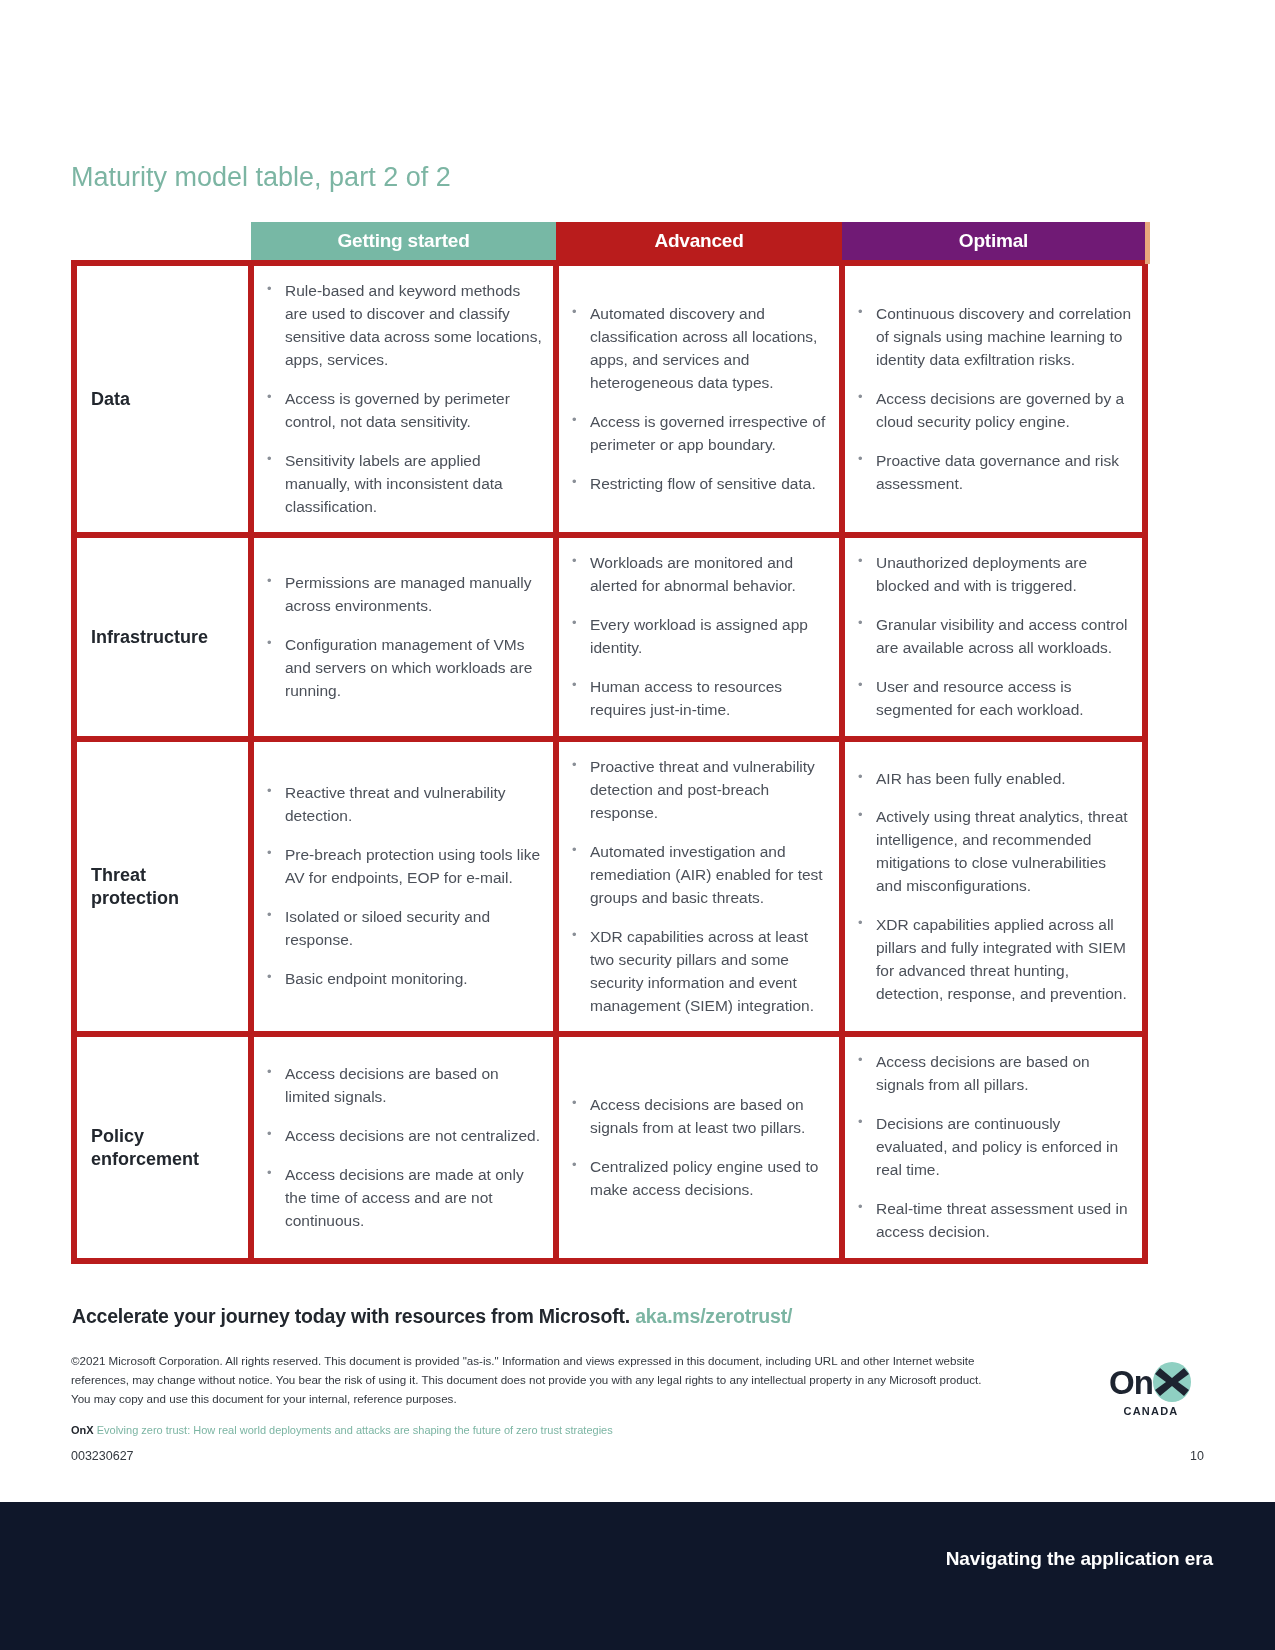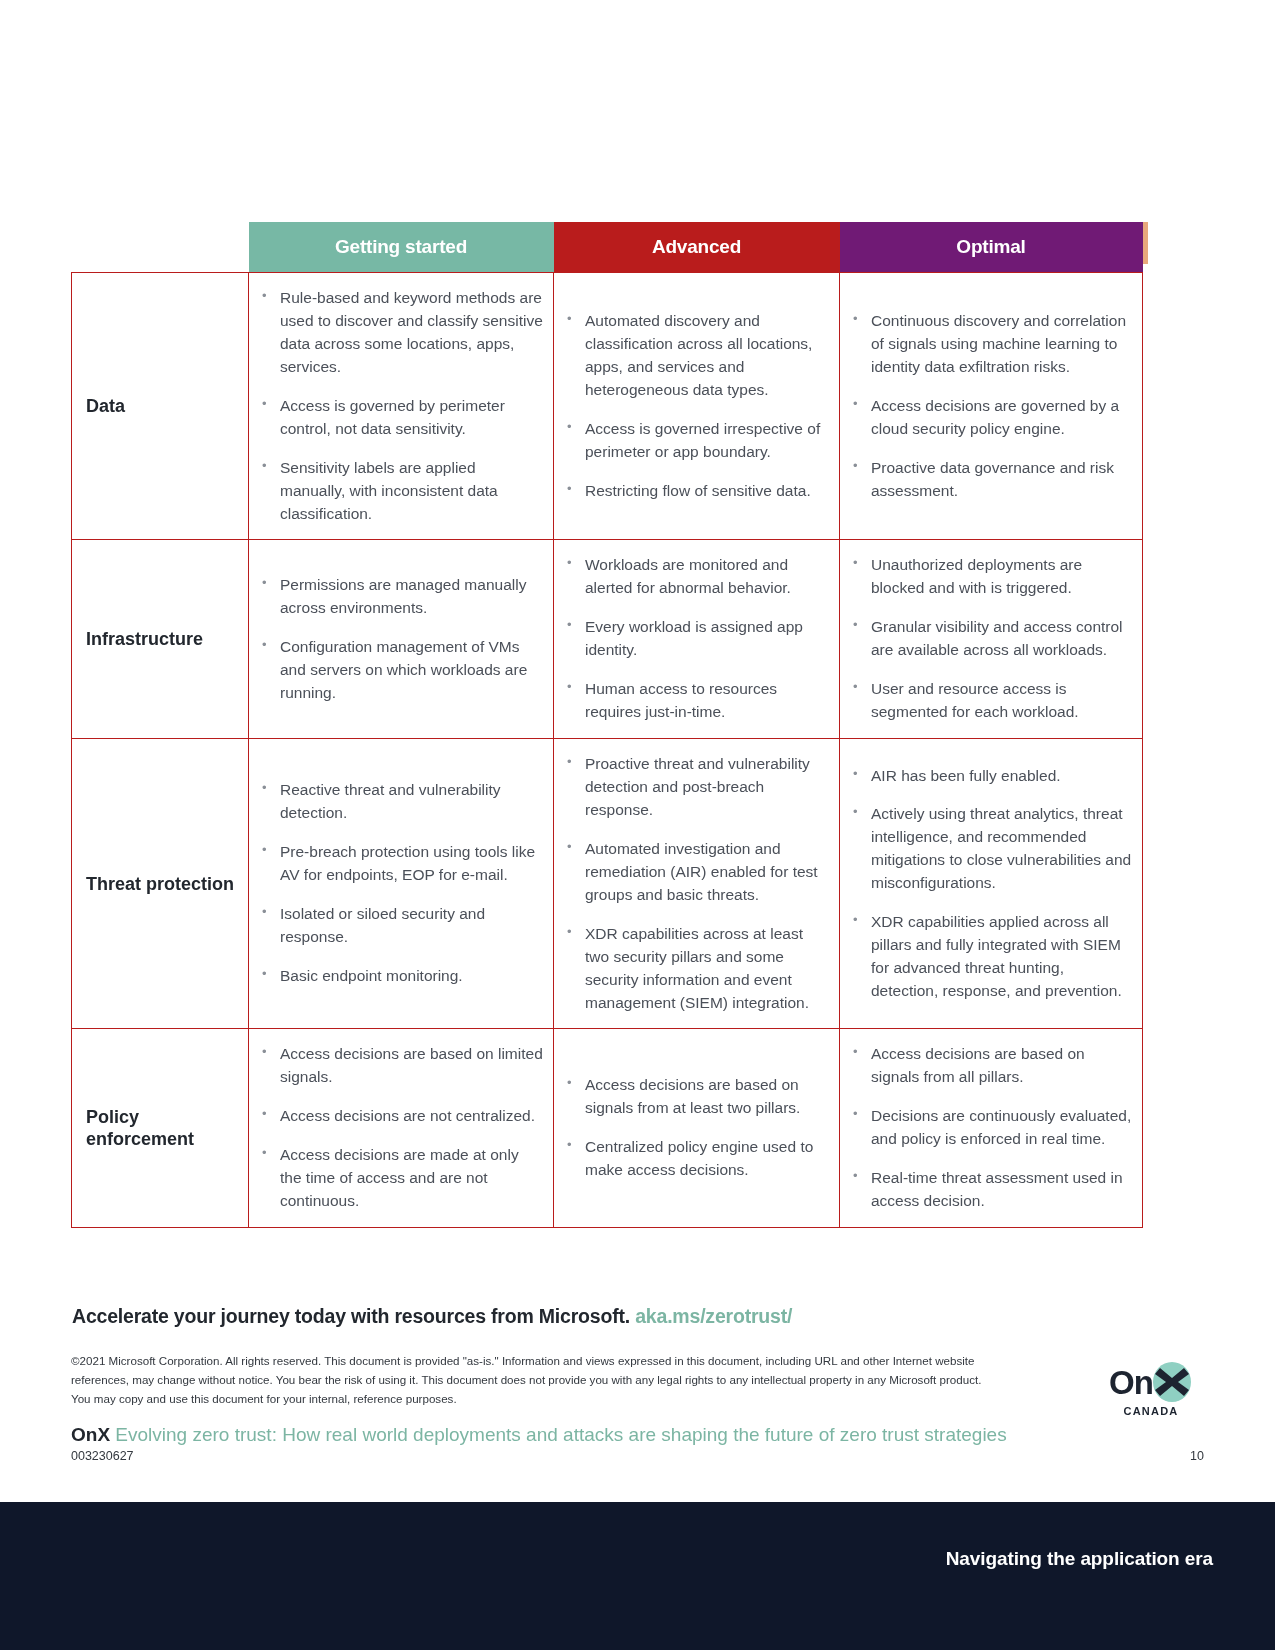--- a/index.html
+++ b/index.html
@@ -56,21 +56,21 @@
     width: 1071px;
     table-layout: fixed;
   }
   table.mm col.c0 { width: 177px; }
   table.mm col.c1 { width: 305px; }
   table.mm col.c2 { width: 286px; }
   table.mm col.c3 { width: 303px; }
 
   thead th {
     padding: 0;
-    height: 50px;
+    height: 38px;
     vertical-align: middle;
     text-align: center;
     font-size: 19px;
     font-weight: bold;
     color: #ffffff;
     letter-spacing: -0.2px;
   }
   thead th.blank { background: transparent; }
   thead th.getting { background: #77b8a5; }
   thead th.advanced { background: #b91c1c; }
@@ -79,21 +79,21 @@
     content: "";
     position: absolute;
     right: -5px;
     top: 0;
     width: 5px;
     height: 42px;
     background: #e8a87c;
   }
 
   tbody td {
-    border: 1px solid #b91c1c;
+    border: 6px solid #b91c1c;
     vertical-align: middle;
     padding: 14px 10px 14px 10px;
     font-size: 15.5px;
     line-height: 1.48;
     color: #4b5059;
   }
   tbody td.rowlabel {
     font-size: 18px;
     font-weight: bold;
     color: #22272e;
@@ -139,21 +139,21 @@
     top: 1352px;
     width: 920px;
     font-size: 11.6px;
     line-height: 1.62;
     color: #33383f;
   }
   .onx-line {
     position: absolute;
     left: 71px;
     top: 1424px;
-    font-size: 19px;
+    font-size: 11px;
     color: #7cb5a3;
   }
   .onx-line b { color: #22272e; font-weight: bold; }
   .doc-code {
     position: absolute;
     left: 71px;
     top: 1449px;
     font-size: 12.5px;
     color: #33383f;
   }
@@ -218,20 +218,21 @@
     font-size: 19px;
     font-weight: bold;
     letter-spacing: -0.1px;
   }
 </style>
 </head>
 <body>
 
 <div class="page">
 
+  <div class="h2-subtitle">Maturity model table, part 2 of 2</div>
 
   <div class="table-wrap">
     <table class="mm">
       <colgroup>
         <col class="c0">
           <col class="c1">
           <col class="c2">
           <col class="c3">
       </colgroup>
       <thead>

